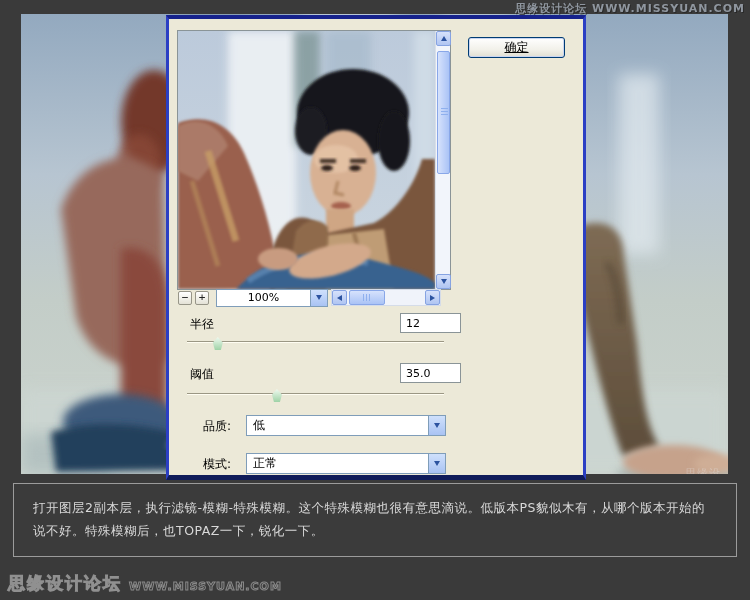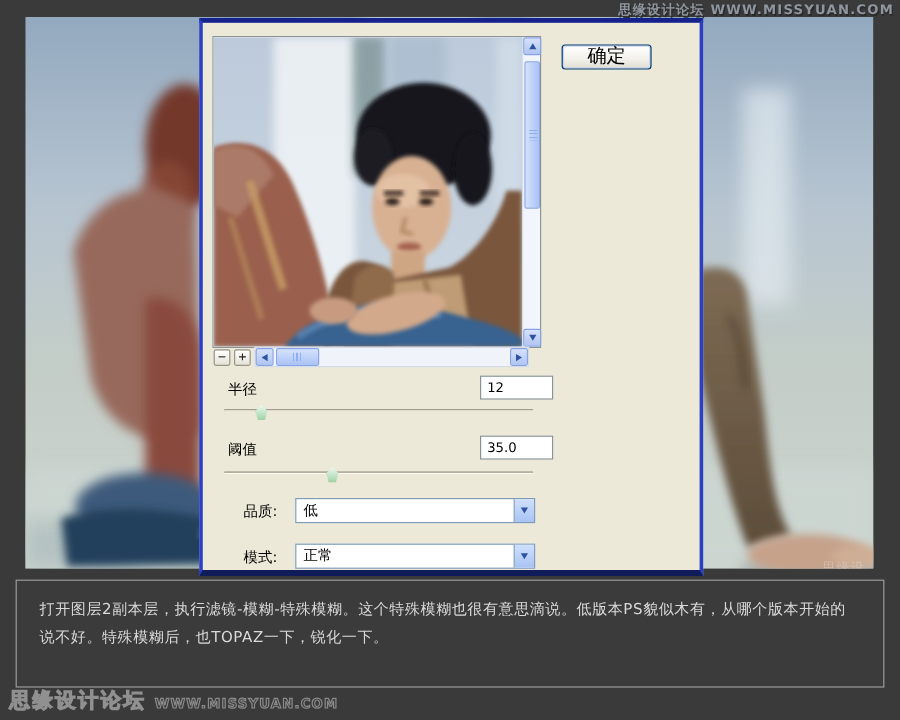--- a/index.html
+++ b/index.html
@@ -101,25 +101,26 @@
     border:1px solid #89a7e8; border-radius:2px;
   }
   .hsb-thumb::after {
     content:""; position:absolute; top:3px; left:13px; width:9px; height:7px;
     background:repeating-linear-gradient(90deg,#8fb0ee 0 1px, transparent 1px 3px);
   }
   .hsb .sb-btn.right { position:absolute; right:0; }
 
   
   .xp-button {
-    left:299px; width:75px; height:21px;
+    left:299px; width:97px; height:21px;
     background:linear-gradient(#ffffff,#f2f1ea 60%,#e0ded2);
     border:1px solid #003c74; border-radius:3px;
-    font-size:16px; color:#000; text-align:center; line-height:19px;
+    font-size:12px; color:#000; text-align:center; line-height:19px;
     box-shadow:0 0 0 1px #c9d5f0 inset;
+    text-decoration:underline;
   }
 
   
   .param-label { font-size:12px; color:#000; }
   .param-input {
     width:61px; height:20px; background:#fff; border:1px solid #8a9497;
     font-size:11px; color:#000; padding-left:5px;
     font-family:"DejaVu Sans","Liberation Sans",sans-serif;
   }
   .slider-track {
@@ -136,21 +137,21 @@
 
   
   .dropdown {
     width:200px; height:21px; background:#fff; border:1px solid #7f9db9;
     display:flex; align-items:center;
   }
   .dropdown .dd-val { flex:1; font-size:12px; color:#000; padding-left:6px; }
 
   
   .caption-panel {
-    position:absolute; left:13px; top:483px; width:724px; height:90px;
+    position:absolute; left:13px; top:483px; width:724px; height:74px;
     border:1px solid #9b9b9b; background:#3b3b3b;
     padding:12px 19px 0 19px;
     color:#d9d9d9; font-size:12.5px; line-height:23px;
     letter-spacing:0.5px;
   }
 
   
   .footer-logo { position:absolute; left:8px; top:572px; display:flex; align-items:flex-end; color:#8f8f8f; }
   .footer-site { font-size:17px; font-weight:bold; letter-spacing:2px;
                  color:#3b3b3b; -webkit-text-stroke:1px #909090; }
@@ -271,20 +272,26 @@
       <div class="vsb-thumb"></div>
       <div class="sb-btn down">
           <span class="tri-down"></span>
         </div>
     </div>
   </div>
 
   <div class="dlg-abs zoom-row">
     <button class="zbtn">−</button>
     <button class="zbtn">+</button>
+    <div class="zoom-combo">
+      <span class="zc-val">100%</span>
+      <span class="combo-btn">
+          <span class="tri-down"></span>
+        </span>
+    </div>
     <div class="hsb">
       <div class="sb-btn">
           <span class="tri-left"></span>
         </div>
       <div class="hsb-thumb"></div>
       <div class="sb-btn right">
           <span class="tri-right"></span>
         </div>
     </div>
   </div>

